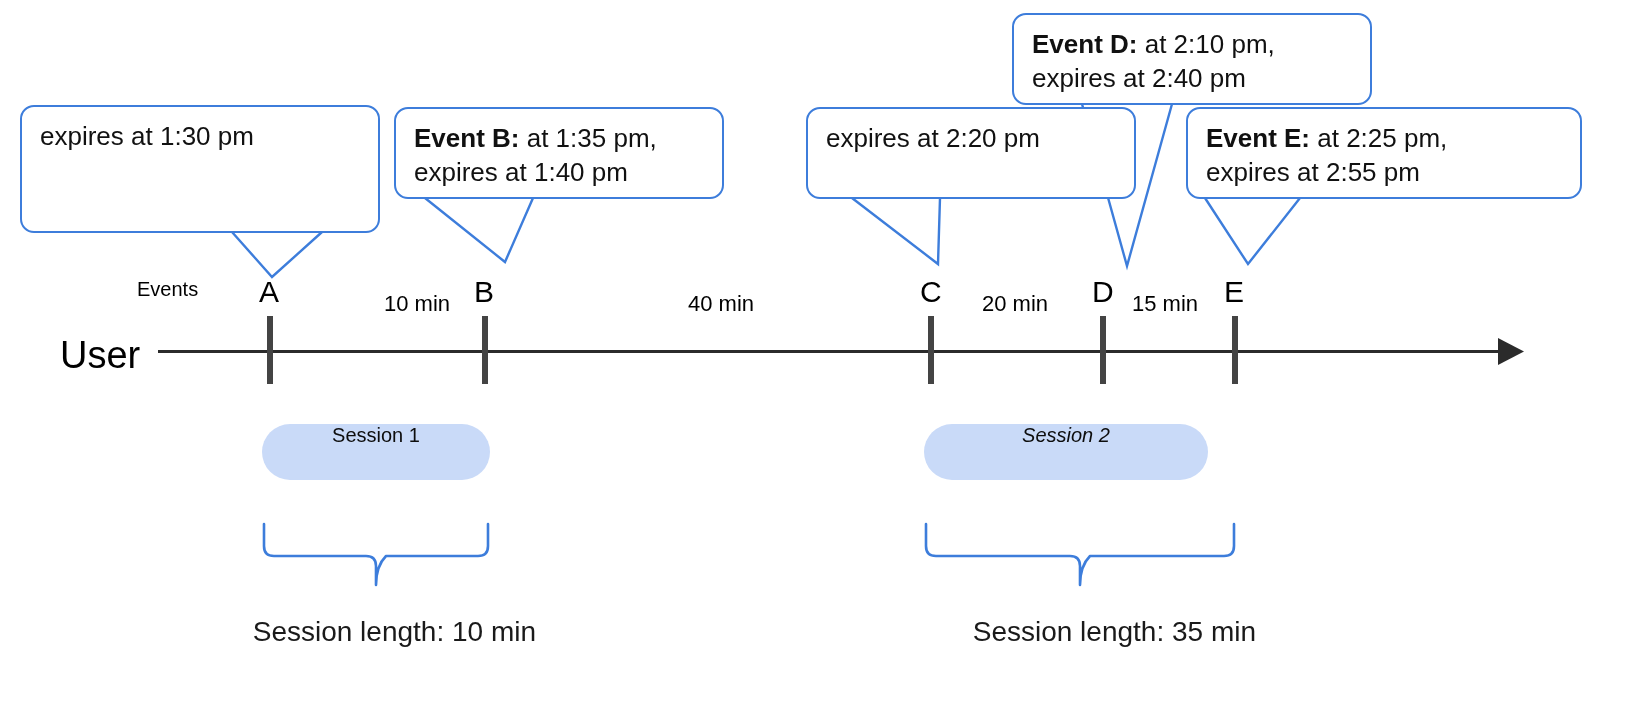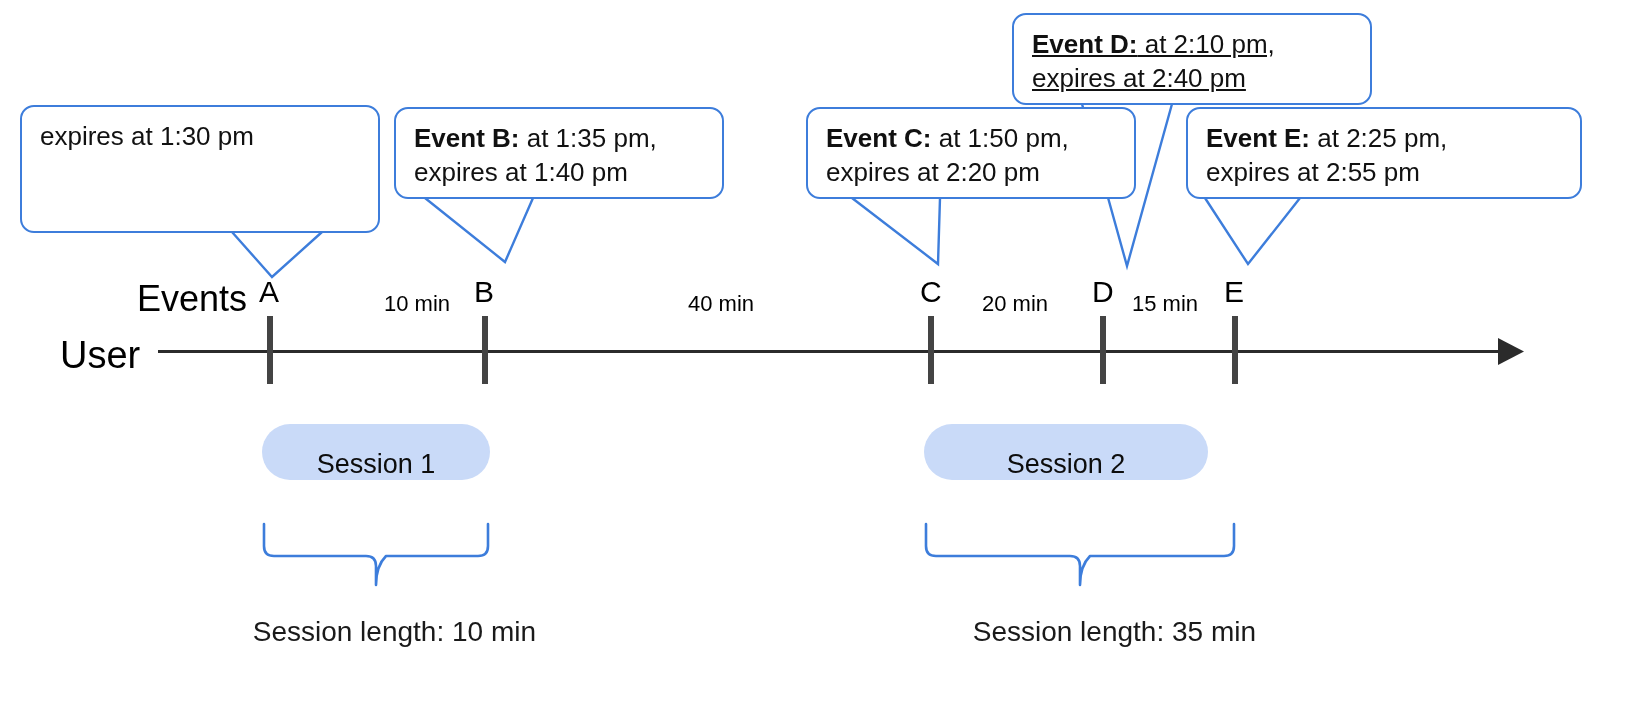--- a/index.html
+++ b/index.html
@@ -66,32 +66,32 @@
     white-space: nowrap;
   }
   .axis-title {
     position: absolute;
     font-size: 38px;
     color: #000000;
     white-space: nowrap;
   }
   .events-title {
     position: absolute;
-    font-size: 36px;
+    font-size: 20px;
     color: #000000;
     white-space: nowrap;
   }
   
   .session {
     position: absolute;
     box-sizing: border-box;
     display: flex;
-    align-items: flex-end;
+    align-items: flex-start;
     justify-content: center;
-    font-size: 27px;
+    font-size: 20px;
     color: #0d0d0d;
     z-index: 2;
     border-radius: 28px;
   }
   
   .slen {
     position: absolute;
     font-size: 28px;
     color: #1a1a1a;
     white-space: nowrap;
@@ -121,27 +121,24 @@
   </div>
 
   <div class="callout" style="left:394px; top:107px; width:330px; height:92px;">
     <div>
       <span class="lead">Event B:</span><span> at 1:35 pm,</span>
     </div>
     <div>expires at 1:40 pm</div>
   </div>
 
   <div class="callout" style="left:806px; top:107px; width:330px; height:92px;">
-    <div>
-      <span class="lead">Event C:</span><span> at 1:50 pm,</span>
-    </div>
     <div>expires at 2:20 pm</div>
   </div>
 
-  <div class="callout" style="left:1012px; top:13px; width:360px; height:92px;text-decoration:underline;">
+  <div class="callout" style="left:1012px; top:13px; width:360px; height:92px;">
     <div>
       <span class="lead">Event D:</span><span> at 2:10 pm,</span>
     </div>
     <div>expires at 2:40 pm</div>
   </div>
 
   <div class="callout" style="left:1186px; top:107px; width:396px; height:92px;">
     <div>
       <span class="lead">Event E:</span><span> at 2:25 pm,</span>
     </div>
@@ -170,21 +167,21 @@
   <div class="tlabel" style="left:1224px; top:275px;">E</div>
 
   <div class="mlabel" style="left:348px; top:291px;margin-left:36px;">10 min</div>
   <div class="mlabel" style="left:688px; top:291px;">40 min</div>
   <div class="mlabel" style="left:982px; top:291px;">20 min</div>
   <div class="mlabel" style="left:1132px; top:291px;">15 min</div>
 
   <div class="session" style="left:262px; top:424px; width:228px; height:56px; background:#c9daf8;">
     <span>Session 1</span>
   </div>
-  <div class="session" style="left:924px; top:424px; width:284px; height:56px; background:#c9daf8;">
+  <div class="session" style="left:924px; top:424px; width:284px; height:56px; background:#c9daf8;font-style:italic;">
     <span>Session 2</span>
   </div>
 
   <svg class="layer" viewBox="0 0 1634 702">
 
     <path d="M 264 524 L 264 546 Q 264 556 274 556 L 366 556 Q 376 556 376 566 L 376 585
              Q 376 566 386 556 L 478 556 Q 488 556 488 546 L 488 524" fill="none" stroke="#3d7ddb" stroke-width="2.6" stroke-linecap="round" stroke-linejoin="round"></path>
 
     <path d="M 926 524 L 926 546 Q 926 556 936 556 L 1070 556 Q 1080 556 1080 566 L 1080 585
              Q 1080 566 1090 556 L 1224 556 Q 1234 556 1234 546 L 1234 524" fill="none" stroke="#3d7ddb" stroke-width="2.6" stroke-linecap="round" stroke-linejoin="round"></path>

